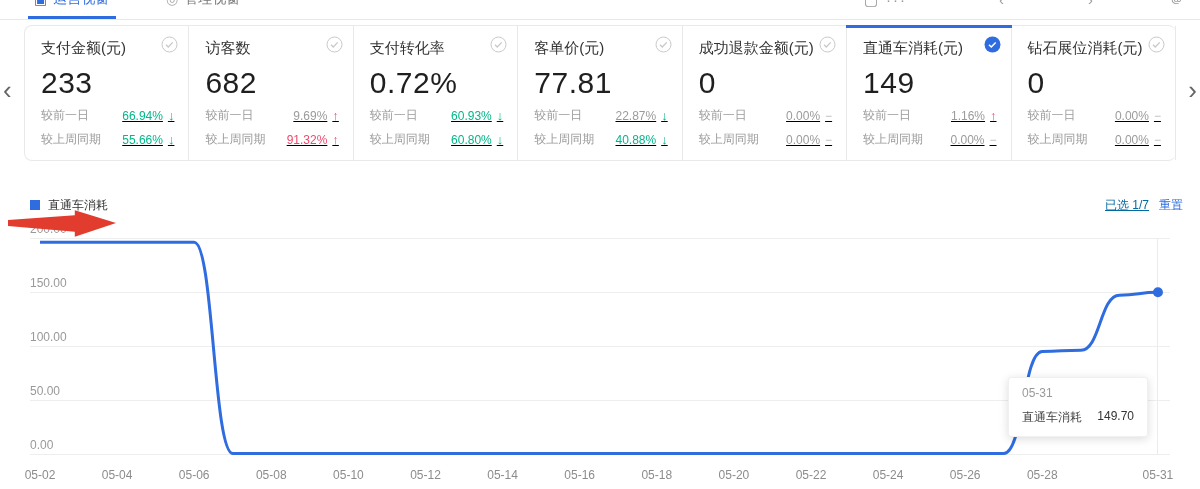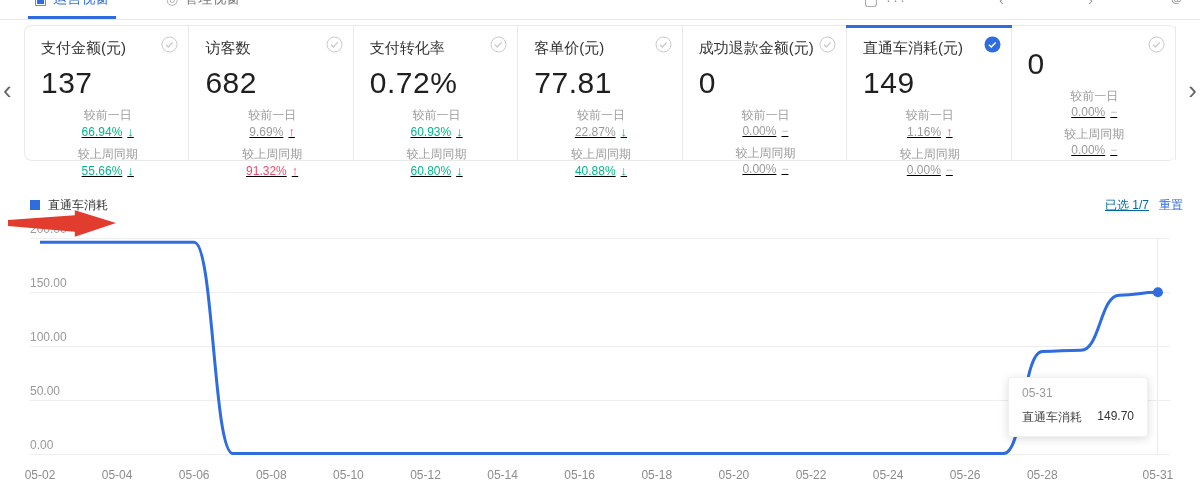--- a/index.html
+++ b/index.html
@@ -19,21 +19,21 @@
   .nav-chevron{position:absolute;top:52px;font-size:26px;color:#666;cursor:pointer;line-height:1;}
   .nav-left{left:3px;}
   .nav-right{right:3px;}
   .cards{display:flex;margin:0 24px;border-top:1px solid #e9e9e9;border-bottom:1px solid #e9e9e9;
     border-left:1px solid #e9e9e9;height:134px;border-radius:8px;}
   .card{flex:1;position:relative;border-right:1px solid #e9e9e9;padding:13px 14px 0 16px;box-sizing:border-box;cursor:pointer;}
   .card.sel::before{content:"";position:absolute;top:-1px;left:-1px;right:-1px;height:3px;background:var(--blue);}
   .card-title{font-size:15px;color:#333;}
   .card-value{font-size:30px;color:#1f1f1f;margin-top:8px;letter-spacing:.5px;}
   .check{position:absolute;top:10px;right:10px;width:17px;height:17px;}
-  .cmp-row{display:flex;justify-content:space-between;align-items:center;font-size:12px;margin-top:7px;flex-direction:column;}
+  .cmp-row{display:flex;justify-content:space-between;align-items:center;font-size:12px;margin-top:7px;}
   .cmp-row:first-of-type{margin-top:14px;}
   .cmp-label{color:#9b9b9b;}
   .cmp-right{display:flex;align-items:center;gap:5px;text-decoration:underline;}
   .green{color:var(--green);}
   .red{color:var(--red);}
   .muted{color:var(--muted);}
   .dash{color:#bdbdbd;}
   .arrow{font-weight:bold;font-size:13px;}
 
   
@@ -80,21 +80,21 @@
   <div class="cards">
 
     <div class="card">
       <div class="card-title">支付金额(元)</div>
       <span class="check">
         <svg width="17" height="17" viewBox="0 0 17 17">
             <circle cx="8.5" cy="8.5" r="7.5" fill="none" stroke="#c9c9c9"></circle>
             <path d="M5 8.7l2.3 2.3 4.4-4.6" fill="none" stroke="#c9c9c9" stroke-width="1.3"></path>
           </svg>
       </span>
-      <div class="card-value">137</div>
+      <div class="card-value">233</div>
       <div class="cmp-row">
           <span class="cmp-label">较前一日</span>
         <span class="cmp-right">
             <span class="green">66.94%</span>
             <span class="arrow green">↓</span>
           </span>
         </div>
       <div class="cmp-row">
           <span class="cmp-label">较上周同期</span>
         <span class="cmp-right">
@@ -223,20 +223,21 @@
       <div class="cmp-row">
           <span class="cmp-label">较上周同期</span>
         <span class="cmp-right">
             <span class="muted">0.00%</span>
             <span class="dash">−</span>
           </span>
         </div>
     </div>
 
     <div class="card">
+      <div class="card-title">钻石展位消耗(元)</div>
       <span class="check">
         <svg width="17" height="17" viewBox="0 0 17 17">
             <circle cx="8.5" cy="8.5" r="7.5" fill="none" stroke="#c9c9c9"></circle>
             <path d="M5 8.7l2.3 2.3 4.4-4.6" fill="none" stroke="#c9c9c9" stroke-width="1.3"></path>
           </svg>
       </span>
       <div class="card-value">0</div>
       <div class="cmp-row">
           <span class="cmp-label">较前一日</span>
         <span class="cmp-right">

